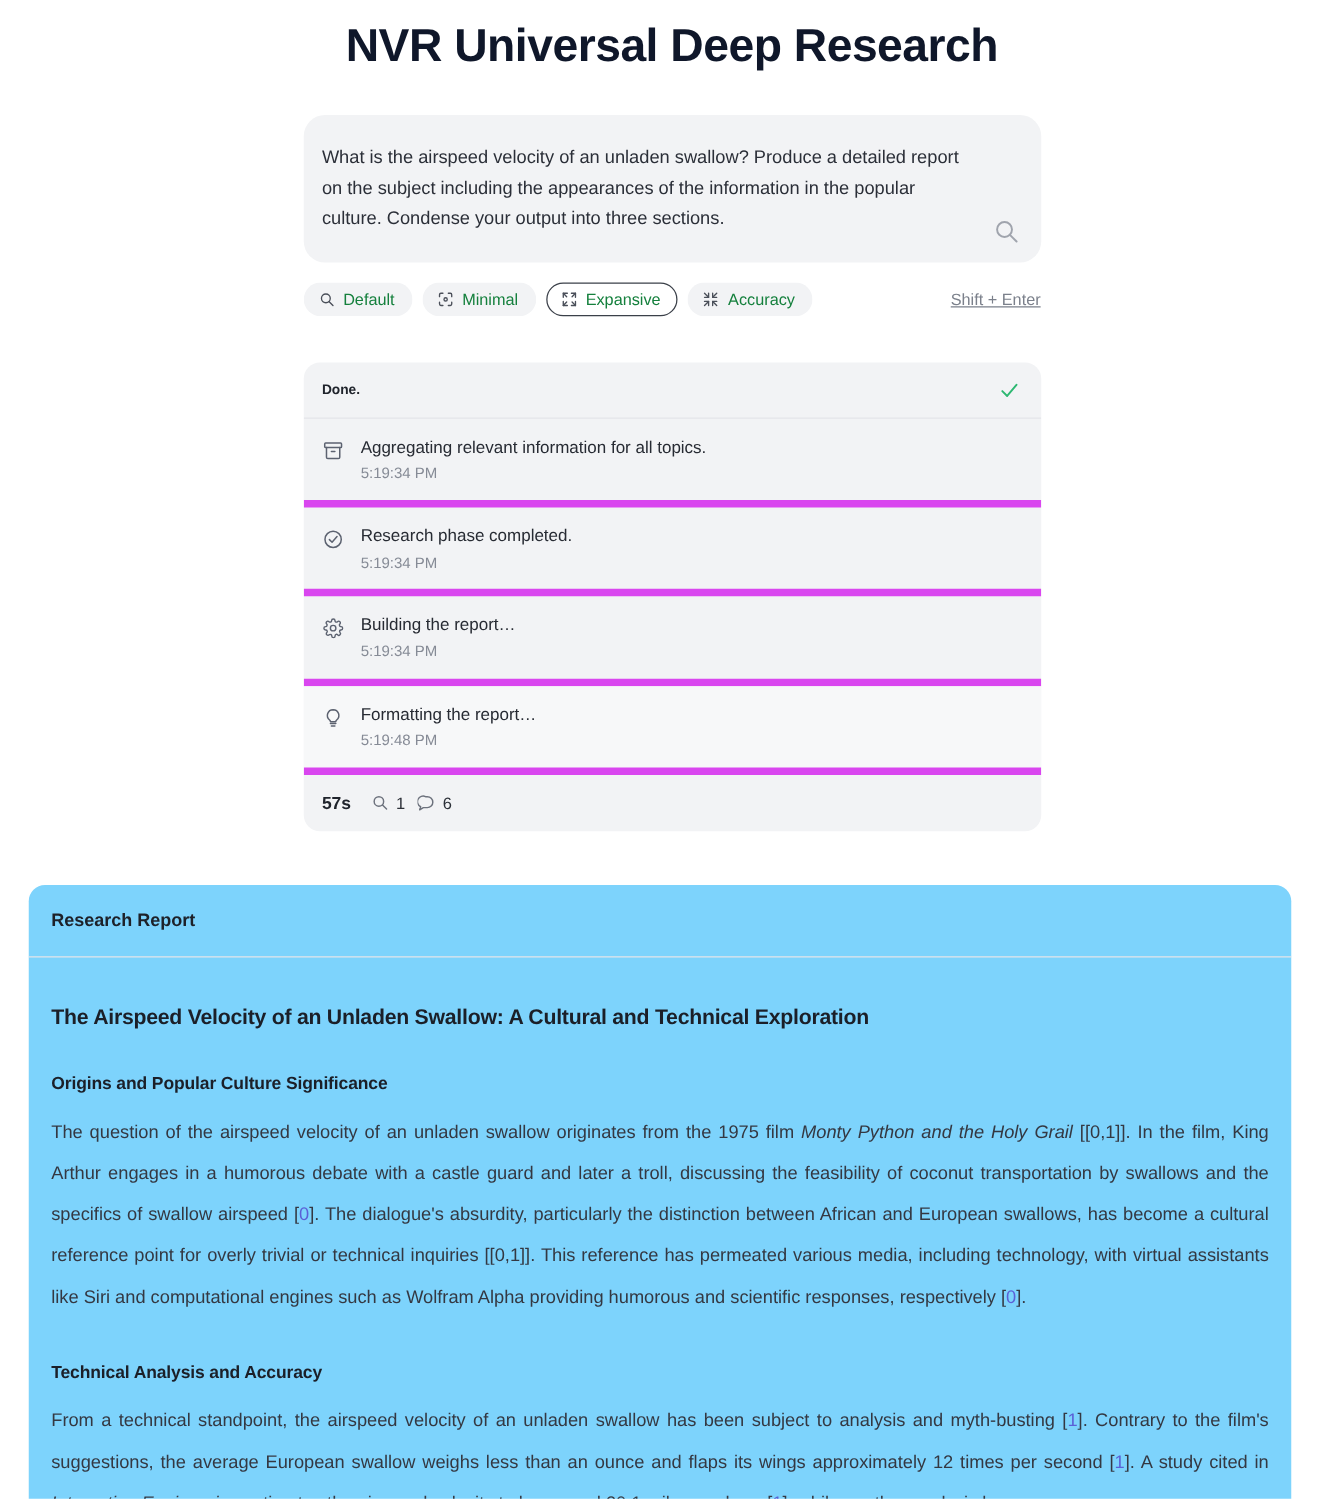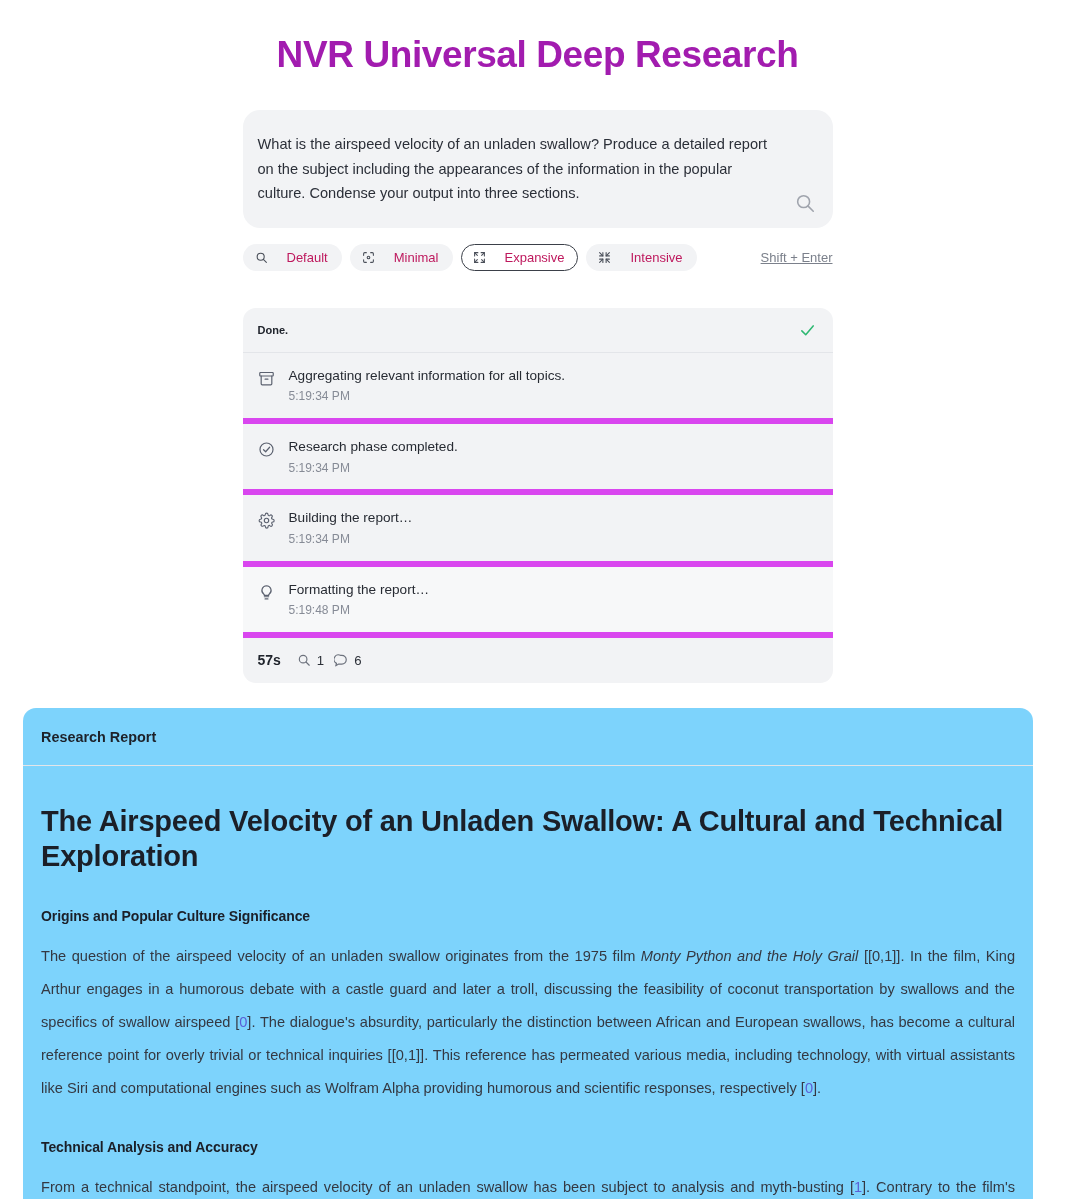--- a/index.html
+++ b/index.html
@@ -10,23 +10,23 @@
     font-family: "Liberation Sans", sans-serif;
     overflow: hidden;
   }
   body { position: relative; }
 
   
   .app-title {
     text-align: center;
     font-size: 37px;
     font-weight: bold;
-    color: #a21caf;
+    color: #0f172a;
     letter-spacing: -0.4px;
-    padding-top: 34px;
+    padding-top: 16px;
   }
 
   
   .center-col {
     width: 590px;
     margin: 0 auto;
     margin-top: 34px;
   }
 
   
@@ -55,27 +55,27 @@
   
   .mode-row {
     display: flex;
     align-items: center;
     margin-top: 16px;
     gap: 8px;
   }
   .mode-btn {
     display: inline-flex;
     align-items: center;
-    gap: 19px;
+    gap: 7px;
     background: #f2f3f5;
     border: 1px solid transparent;
     border-radius: 999px;
     padding: 6px 13px 6px 11px;
     font-size: 13px;
-    color: #be185d;
+    color: #15803d;
     cursor: pointer;
     line-height: 1;
     height: 27px;
   }
   .mode-btn.selected {
     background: #ffffff;
     border: 1px solid #3b4049;
   }
   .mode-btn .mico { width: 13px; height: 13px; color: #4a4f59; flex: none; }
   .mode-btn .mico svg { display: block; }
@@ -170,21 +170,21 @@
     padding: 20px 18px 19px 18px;
     border-bottom: 1px solid #e3e5e9;
   }
   .report-head-label {
     font-size: 14.4px;
     font-weight: bold;
     color: #1d2129;
   }
   .report-body { padding: 38px 18px 0 18px; }
   .report-title {
-    font-size: 29px;
+    font-size: 17px;
     font-weight: bold;
     color: #1b1f28;
     letter-spacing: -0.2px;
     line-height: 1.2;
   }
   .report-h2 {
     font-size: 14px;
     font-weight: bold;
     color: #1b1f28;
     margin-top: 34px;
@@ -265,21 +265,21 @@
           <polyline points="3,9 9,9 9,3"></polyline>
             <polyline points="21,9 15,9 15,3"></polyline>
           <polyline points="15,21 15,15 21,15"></polyline>
             <polyline points="9,21 9,15 3,15"></polyline>
           <line x1="9" y1="9" x2="3" y2="3"></line>
             <line x1="15" y1="9" x2="21" y2="3"></line>
           <line x1="15" y1="15" x2="21" y2="21"></line>
             <line x1="9" y1="15" x2="3" y2="21"></line>
         </svg>
       </span>
-      <span>Intensive</span>
+      <span>Accuracy</span>
     </button>
 
     <span class="mode-hint">Shift + Enter</span>
   </div>
 
   <div class="status-card">
 
     <div class="status-head">
       <span class="status-head-label">Done.</span>
       <span class="status-check">

